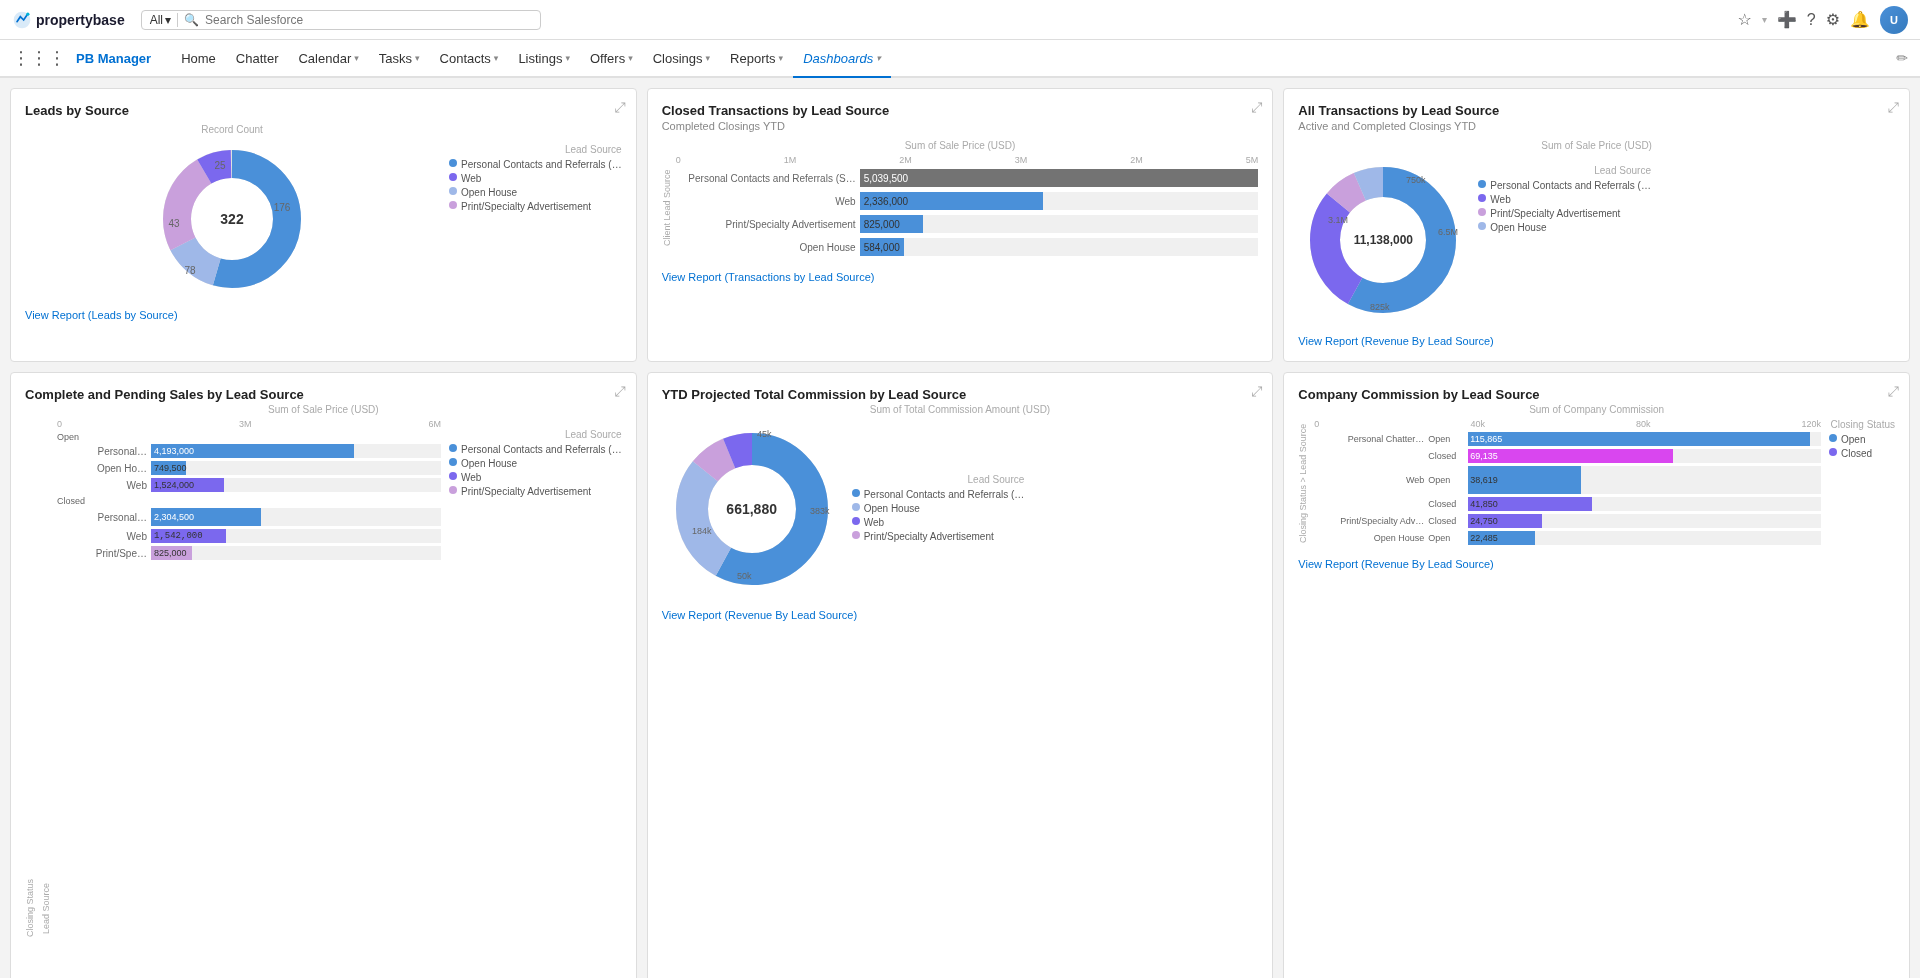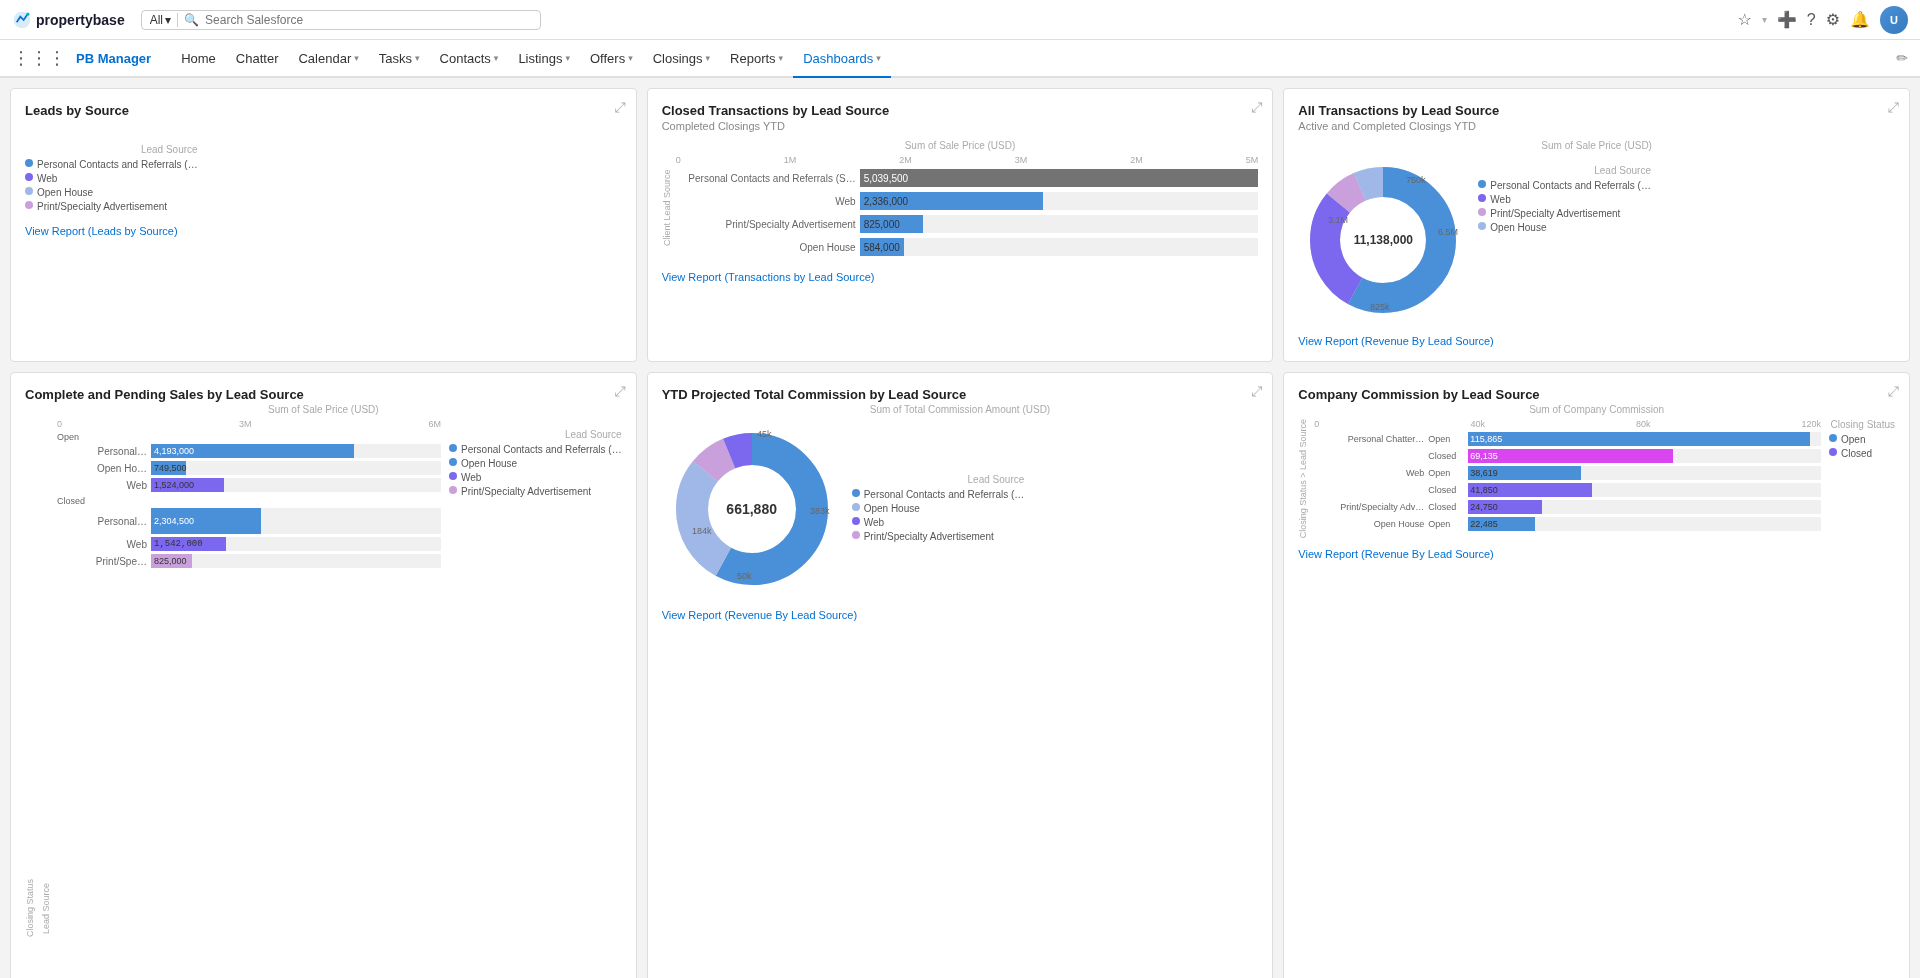--- a/index.html
+++ b/index.html
@@ -14,21 +14,21 @@
     .search-all { display: flex; align-items: center; gap: 2px; font-size: 12px; color: #333; border-right: 1px solid #ccc; padding-right: 6px; cursor: pointer; }
     .top-icons { display: flex; align-items: center; gap: 10px; margin-left: auto; }
     .top-icon { font-size: 16px; color: #555; cursor: pointer; }
     .avatar { width: 28px; height: 28px; border-radius: 50%; background: linear-gradient(135deg, #4a90d9, #357abd); display: flex; align-items: center; justify-content: center; color: white; font-size: 11px; font-weight: bold; }
 
     
     .nav-bar { display: flex; align-items: center; background: #fff; border-bottom: 2px solid #e0e0e0; padding: 0 12px; height: 38px; }
     .nav-apps { font-size: 18px; color: #555; cursor: pointer; margin-right: 10px; }
     .nav-brand { font-size: 13px; font-weight: 600; color: #0070d2; margin-right: 20px; }
     .nav-item { padding: 0 10px; height: 38px; display: flex; align-items: center; font-size: 13px; color: #333; cursor: pointer; position: relative; gap: 3px; white-space: nowrap; }
-    .nav-item.active { color: #0070d2; border-bottom: 2px solid #0070d2; margin-bottom: -2px; }
+    .nav-item.active { color: #0070d2; border-bottom: 2px solid #0070d2; margin-bottom: -2px; font-style: italic; }
     .nav-chevron { font-size: 9px; color: #888; }
     .nav-edit { margin-left: auto; font-size: 14px; color: #888; cursor: pointer; }
 
     
     .main { padding: 10px; background: #f3f3f3; }
     .dashboard-grid { display: grid; grid-template-columns: repeat(3, 1fr); gap: 10px; }
 
     
     .card { background: #fff; border: 1px solid #ddd; border-radius: 4px; padding: 14px; position: relative; overflow: hidden; }
     .card-title { font-size: 13px; font-weight: 600; color: #222; margin-bottom: 2px; }
@@ -127,20 +127,45 @@
   <span class="nav-edit">✏</span>
 </div>
 
 <div class="main">
   <div class="dashboard-grid">
 
     <div class="card">
       <span class="card-expand">⤢</span>
       <div class="card-title">Leads by Source</div>
       <div style="display:flex; gap:10px; margin-top:6px;">
+        <div style="flex:1;">
+          <div style="font-size:10px;color:#aaa;text-align:center;margin-bottom:4px;">Record Count</div>
+          <div class="donut-wrap" style="width:160px;height:160px;margin:0 auto;">
+            <svg width="160" height="160" viewBox="0 0 160 160">
+
+              <circle cx="80" cy="80" r="55" fill="none" stroke="#e0e0e0" stroke-width="28"></circle>
+
+              <circle cx="80" cy="80" r="55" fill="none" stroke="#4a90d9" stroke-width="28" stroke-dasharray="188 347" stroke-dashoffset="0" transform="rotate(-90 80 80)"></circle>
+
+              <circle cx="80" cy="80" r="55" fill="none" stroke="#9fb8e8" stroke-width="28" stroke-dasharray="45 347" stroke-dashoffset="-188" transform="rotate(-90 80 80)"></circle>
+
+              <circle cx="80" cy="80" r="55" fill="none" stroke="#c9a0dc" stroke-width="28" stroke-dasharray="83 347" stroke-dashoffset="-233" transform="rotate(-90 80 80)"></circle>
+
+              <circle cx="80" cy="80" r="55" fill="none" stroke="#7b68ee" stroke-width="28" stroke-dasharray="28 347" stroke-dashoffset="-316" transform="rotate(-90 80 80)"></circle>
+
+              <text x="130" y="72" font-size="10" fill="#666" text-anchor="middle">176</text>
+              <text x="68" y="30" font-size="10" fill="#666" text-anchor="middle">25</text>
+              <text x="22" y="88" font-size="10" fill="#666" text-anchor="middle">43</text>
+              <text x="38" y="135" font-size="10" fill="#666" text-anchor="middle">78</text>
+            </svg>
+            <div class="donut-label">
+              <span class="value">322</span>
+            </div>
+          </div>
+        </div>
         <div style="padding-top:20px;">
           <div class="section-label">Lead Source</div>
           <div class="legend-item">
             <div class="legend-dot" style="background:#4a90d9;"></div>
             <span style="font-size:10px;color:#555;">Personal Contacts and Referrals (…</span>
           </div>
           <div class="legend-item">
             <div class="legend-dot" style="background:#7b68ee;"></div>
             <span style="font-size:10px;color:#555;">Web</span>
           </div>
@@ -300,21 +325,21 @@
             <div class="grouped-bar-track" style="flex:1;height:14px;background:#f0f0f0;">
               <div style="width:25%;height:100%;background:#7b68ee;display:flex;align-items:center;">
                 <span style="font-size:9px;color:#333;margin-left:3px;">1,524,000</span>
               </div>
             </div>
           </div>
 
           <div style="font-size:9px;color:#666;margin-top:4px;margin-bottom:2px;">Closed</div>
           <div class="grouped-bar-row">
             <div class="grouped-bar-label">Personal…</div>
-            <div class="grouped-bar-track" style="flex:1;height:26px;background:#f0f0f0;">
+            <div class="grouped-bar-track" style="flex:1;height:18px;background:#f0f0f0;">
               <div style="width:38%;height:100%;background:#4a90d9;display:flex;align-items:center;">
                 <span style="font-size:9px;color:#fff;margin-left:3px;">2,304,500</span>
               </div>
             </div>
           </div>
           <div class="grouped-bar-row">
             <div class="grouped-bar-label">Web</div>
             <div class="grouped-bar-track" style="flex:1;height:14px;background:#f0f0f0;">
               <div style="width:26%;height:100%;background:#7b68ee;display:flex;align-items:center;">
                 <span style="font-size:9px;color:#333;margin-left:3px;font-family:Liberation Mono, monospace;">1,542,000</span>
@@ -429,21 +454,21 @@
             <div style="font-size:9px;color:#666;width:36px;flex-shrink:0;">Closed</div>
             <div class="grouped-bar-track" style="flex:1;height:14px;background:#f0f0f0;">
               <div style="width:58%;height:100%;background:#d946ef;display:flex;align-items:center;">
                 <span style="font-size:9px;color:#fff;margin-left:2px;">69,135</span>
               </div>
             </div>
           </div>
           <div class="grouped-bar-row">
             <div class="grouped-bar-label" style="width:110px;font-size:9px;">Web</div>
             <div style="font-size:9px;color:#666;width:36px;flex-shrink:0;">Open</div>
-            <div class="grouped-bar-track" style="flex:1;height:14px;background:#f0f0f0;">
+            <div class="grouped-bar-track" style="flex:1;height:28px;background:#f0f0f0;">
               <div style="width:32%;height:100%;background:#4a90d9;display:flex;align-items:center;">
                 <span style="font-size:9px;color:#333;margin-left:2px;">38,619</span>
               </div>
             </div>
           </div>
           <div class="grouped-bar-row">
             <div class="grouped-bar-label" style="width:110px;font-size:9px;"></div>
             <div style="font-size:9px;color:#666;width:36px;flex-shrink:0;">Closed</div>
             <div class="grouped-bar-track" style="flex:1;height:14px;background:#f0f0f0;">
               <div style="width:35%;height:100%;background:#7b68ee;display:flex;align-items:center;">

